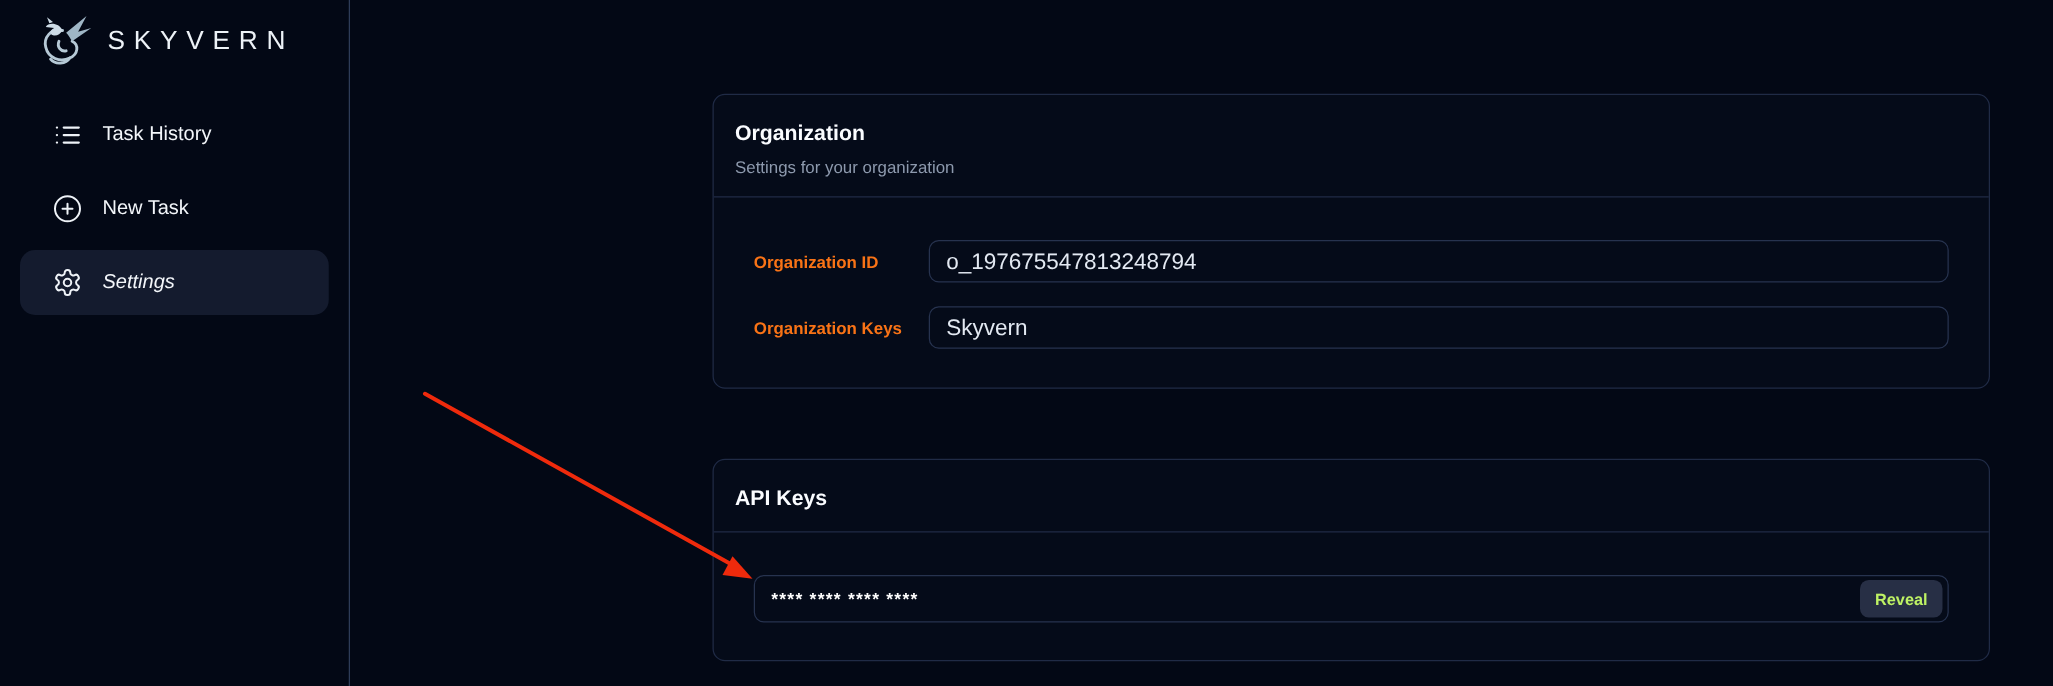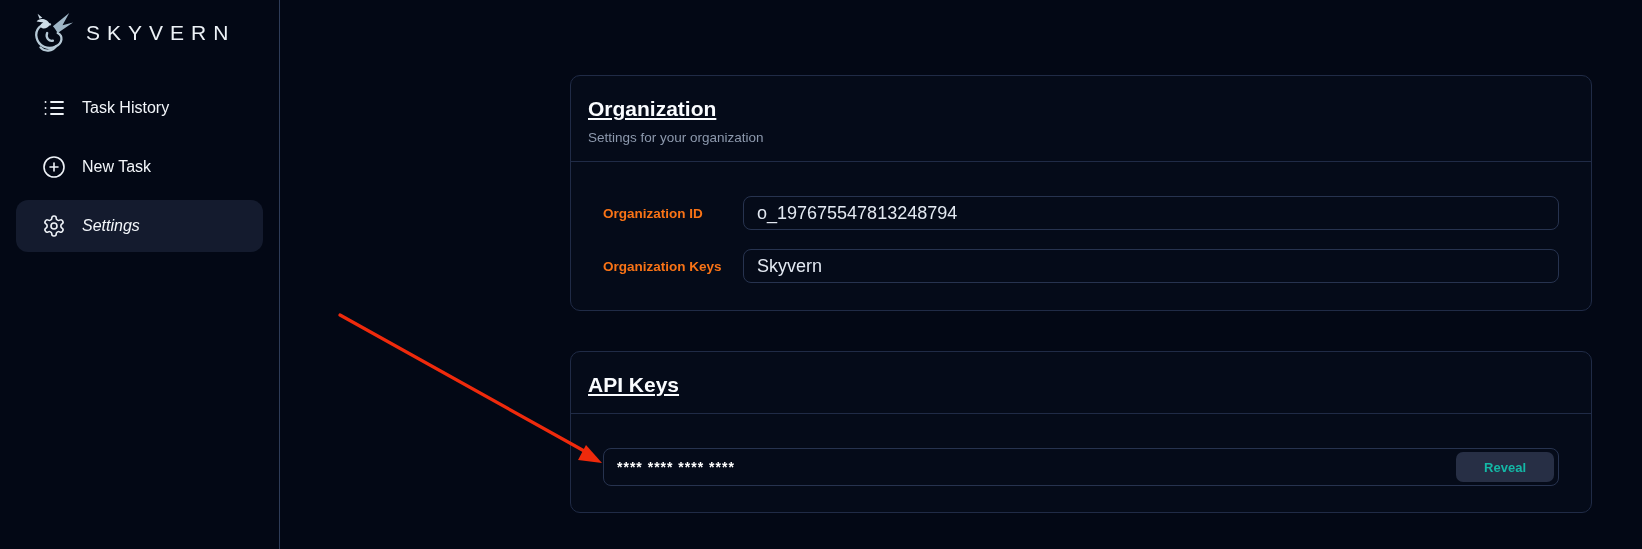--- a/index.html
+++ b/index.html
@@ -37,23 +37,23 @@
 
   
   .main { flex:1; position:relative; }
   .card {
     position:absolute; left:290px; width:1022px;
     background:#050b19;
     border:1px solid #202b46;
     border-radius:10px;
   }
   .card-org { top:75px; height:236px; }
-  .card-api { top:351px; height:162px; }
+  .card-api { top:367px; height:162px; }
   .card-header { padding:21px 17px 16px 17px; }
-  .card-title { font-size:21px; font-weight:700; color:#fafcff;text-decoration:underline; }
+  .card-title { font-size:17px; font-weight:700; color:#fafcff; }
   .card-subtitle { margin-top:9px; font-size:13.5px; color:#8d99ad; }
   .card-divider { border:none; border-top:1px solid #202b46; }
   .card-body { padding:34px 32px 0 32px; }
   .card-body-org { display:flex; flex-direction:column; gap:19px; }
 
   .field-row { display:flex; align-items:center; gap:16px; }
   .field-label { min-width:124px; font-size:13.5px; font-weight:700; color:#f97316; white-space:nowrap; }
   .field-input {
     flex:1; height:34px;
     background:transparent;
@@ -68,23 +68,23 @@
     width:100%; height:38px;
     background:transparent;
     border:1px solid #27334f; border-radius:8px;
     padding:0 80px 0 13px;
     color:#ffffff; font-size:14px; font-weight:700; letter-spacing:1px;
     font-family:"Liberation Sans", sans-serif;
     outline:none;
   }
   .reveal-btn {
     position:absolute; right:5px; top:50%; transform:translateY(-50%);
-    height:30px; padding:0 28px;
+    height:30px; padding:0 12px;
     background:#272f45; border:none; border-radius:7px;
-    color:#14b8a6; font-size:13px; font-weight:700;
+    color:#bef264; font-size:13px; font-weight:700;
     font-family:"Liberation Sans", sans-serif;
     cursor:pointer;
   }
 
   .annotation-arrow {
     position:absolute; left:0; top:0; width:1642px; height:549px;
     pointer-events:none;
   }
 </style>
 </head>

